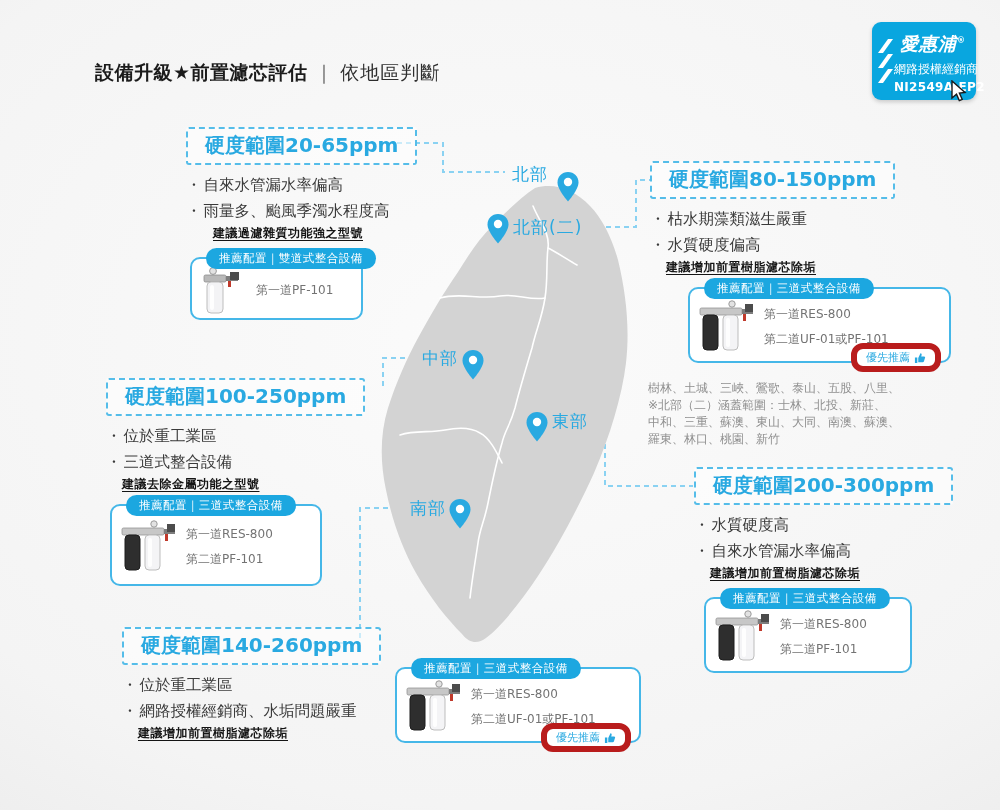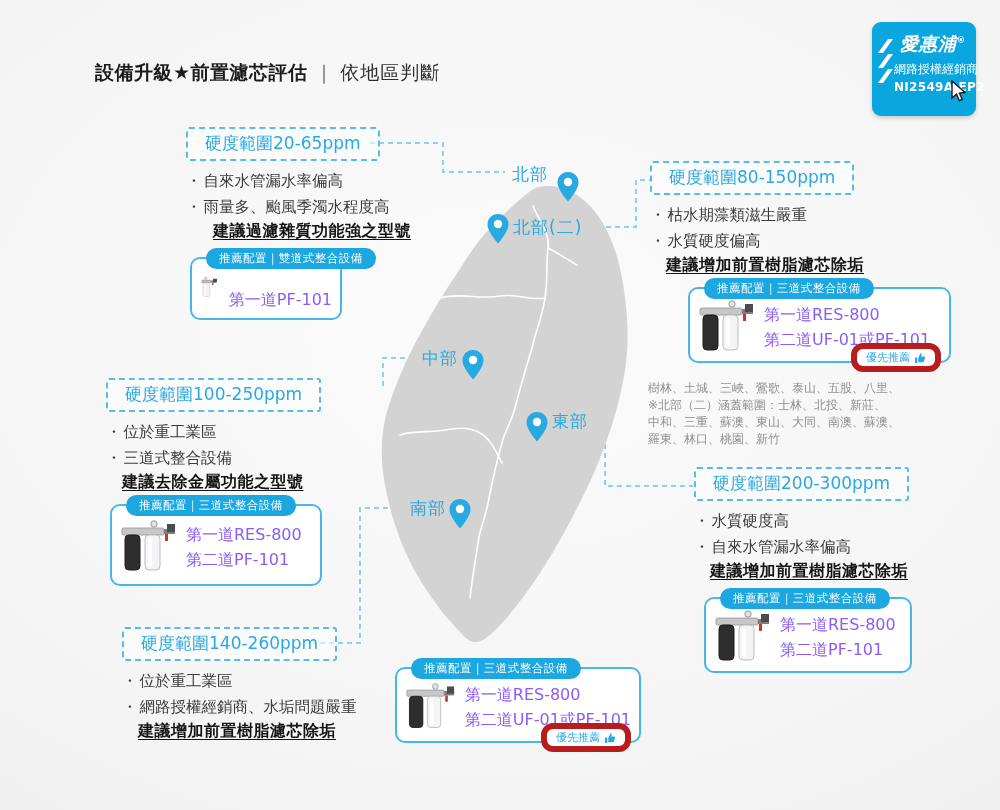--- a/index.html
+++ b/index.html
@@ -10,47 +10,47 @@
   }
   .abs{position:absolute;}
 
   
   .page-title{left:95px;top:60px;font-size:19px;display:flex;align-items:center;white-space:nowrap;}
   .page-title .main{font-weight:700;color:#1b1b1b;letter-spacing:0.5px;}
   .page-title .sep{color:#555;margin:0 7px;font-weight:300;}
   .page-title .sub{color:#2d2d2d;letter-spacing:1px;}
 
   
-  .brand-badge{left:872px;top:22px;width:104px;height:94px;background:#09a6df;border-radius:9px;
+  .brand-badge{left:872px;top:22px;width:104px;height:78px;background:#09a6df;border-radius:9px;
     box-shadow:0 2px 4px rgba(0,0,0,0.18);color:#fff;}
   .brand-badge .chev{position:absolute;left:5px;top:13px;}
   .brand-badge .txt{position:absolute;left:22px;top:10px;width:78px;text-align:center;}
   .brand-badge .brand{font-size:18px;font-weight:700;font-style:italic;letter-spacing:1px;white-space:nowrap;}
   .brand-badge .reg{font-size:8px;vertical-align:super;font-style:normal;}
   .brand-badge .l1{font-size:12px;margin-top:5px;white-space:nowrap;}
   .brand-badge .l2{font-size:12px;font-weight:600;margin-top:2px;white-space:nowrap;letter-spacing:0.3px;}
   .cursor{left:950px;top:80px;}
 
   
   .callout{position:absolute;}
   .range-pill{display:inline-block;border:2px dashed #55bde9;border-radius:3px;
-    padding:3px 17px 4px 17px;color:#29a9e1;font-size:17px;background:rgba(255,255,255,0.55);white-space:nowrap;}
+    padding:3px 17px 4px 17px;color:#29a9e1;font-size:20px;background:rgba(255,255,255,0.55);white-space:nowrap;font-weight:bold;}
   .bullets{margin-top:7px;}
   .brow{display:flex;align-items:flex-start;font-size:15.5px;color:#3a3a3a;line-height:26px;white-space:nowrap;}
   .brow .mark{margin-right:2px;}
-  .advice{font-size:16px;font-weight:700;color:#141414;text-decoration:underline;text-underline-offset:3px;
+  .advice{font-size:12px;font-weight:700;color:#141414;text-decoration:underline;text-underline-offset:3px;
     margin-top:1px;margin-left:16px;letter-spacing:0.5px;white-space:nowrap;}
   .advice.ind-lg{margin-left:27px;}
 
   
   .rec-box{position:absolute;background:#fff;border:2px solid #45b7e8;border-radius:10px;
     display:flex;align-items:center;box-sizing:border-box;padding:10px 8px 6px 8px;}
   .rec-header{position:absolute;top:-11px;left:14px;background:#1ca7e0;color:#fff;font-size:11.5px;
     padding:3px 13px;border-radius:11px;white-space:nowrap;letter-spacing:0.5px;}
-  .rec-lines{margin-left:8px;color:#8b5cf6;font-size:16px;line-height:25px;white-space:nowrap;}
+  .rec-lines{margin-left:8px;color:#737373;font-size:12px;line-height:25px;white-space:nowrap;}
   .priority-pill{position:absolute;bottom:-11px;right:8px;background:#fff;border:6px solid #b91c1c;
     color:#29a9e1;border-radius:12px;font-size:11px;padding:1px 9px;display:flex;align-items:center;gap:4px;white-space:nowrap;}
 
   
   .region-label{position:absolute;color:#29a9e1;font-size:17px;white-space:nowrap;letter-spacing:1px;}
   .note{left:648px;top:380px;font-size:12px;line-height:17px;color:#8f8f8f;white-space:nowrap;}
 </style>
 </head>
 <body>
 
@@ -205,21 +205,21 @@
     <div class="advice">建議增加前置樹脂濾芯除垢</div>
   </div>
 
   <div class="abs note">
     <div>樹林、土城、三峽、鶯歌、泰山、五股、八里、</div>
     <div>※北部（二）涵蓋範圍：士林、北投、新莊、</div>
     <div>中和、三重、蘇澳、東山、大同、南澳、蘇澳、</div>
     <div>羅東、林口、桃園、新竹</div>
   </div>
 
-  <div class="rec-box" style="left:190px;top:257px;width:152px;height:63px;align-items:flex-end;">
+  <div class="rec-box" style="left:190px;top:257px;width:173px;height:63px;">
     <div class="rec-header">推薦配置｜雙道式整合設備</div>
     <svg width="48" height="50" viewBox="0 0 48 50">
       <circle cx="13" cy="5" r="3.4" fill="#e2e2e2" stroke="#9b9b9b"></circle>
       <rect x="4" y="9" width="22" height="7" rx="1.5" fill="#b9b9b9" stroke="#8d8d8d" stroke-width="0.8"></rect>
       <rect x="26" y="10" width="12" height="5" fill="#7d7d7d"></rect>
       <rect x="30" y="6" width="9" height="8" fill="#4c4c4c"></rect>
       <rect x="28" y="15" width="3" height="6" fill="#c0392b"></rect>
       <rect x="7" y="16" width="16" height="31" rx="4" fill="#f3f3f5" stroke="#bdbdbd"></rect>
       <rect x="10" y="19" width="4" height="25" rx="2" fill="#ffffff" opacity="0.9"></rect>
     </svg>

